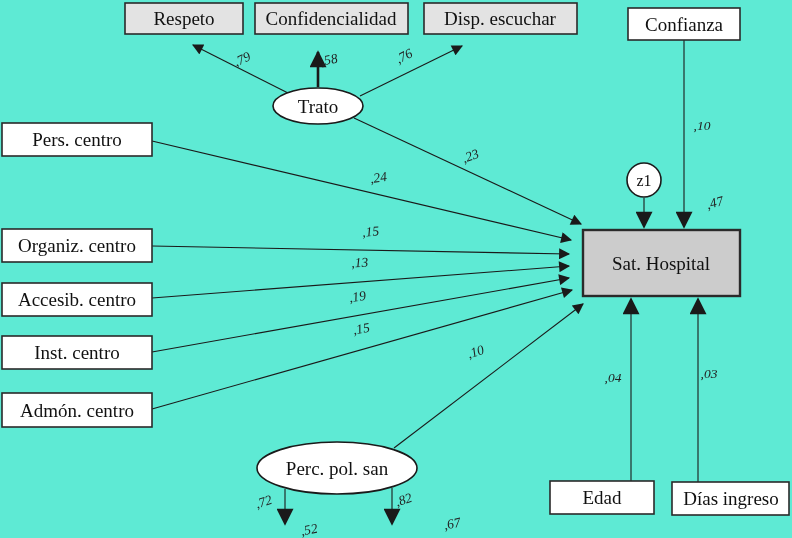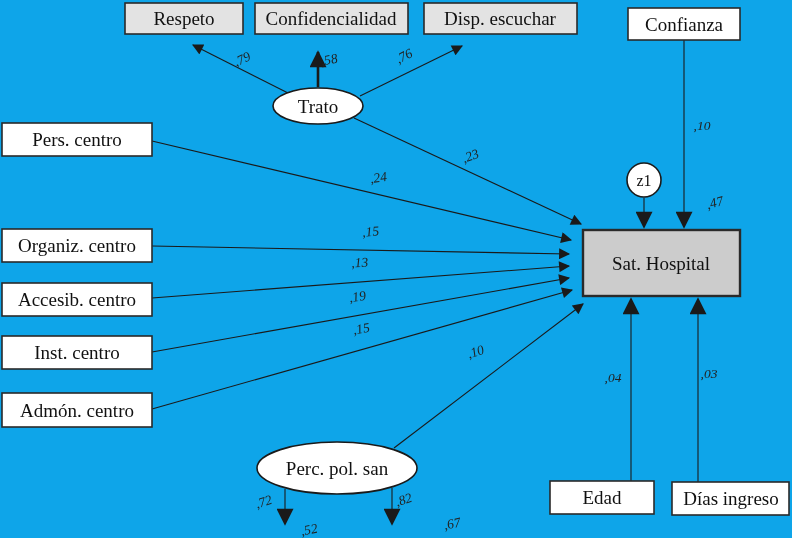--- a/index.html
+++ b/index.html
@@ -1,16 +1,16 @@
 <!DOCTYPE html>
 <html><head>
 <meta charset="utf-8">
 <style>
   html,body{margin:0;padding:0;background:#ffffff;}
-  .stage{position:relative;width:792px;height:538px;background:#0ea5e9;overflow:hidden;}
+  .stage{position:relative;width:792px;height:538px;background:#5eead4;overflow:hidden;}
   svg{display:block;}
   .edge{stroke:#1a1a1a;stroke-width:1.1;fill:none;}
   .edge-thick{stroke:#1a1a1a;stroke-width:2.6;fill:none;}
   .box{stroke:#2a2a2a;stroke-width:1.6;}
   .box-white{fill:#ffffff;}
   .box-sat{stroke:#2a2a2a;stroke-width:2.4;}
   .oval{fill:#ffffff;stroke:#1a1a1a;stroke-width:1.6;}
   .box-label{font:19px "Liberation Serif","DejaVu Serif",serif;fill:#111111;text-anchor:middle;}
   .small-label{font:16px "Liberation Serif","DejaVu Serif",serif;fill:#111111;text-anchor:middle;}
   .coef{font:italic 13.5px "Liberation Serif","DejaVu Serif",serif;fill:#222222;text-anchor:middle;}

